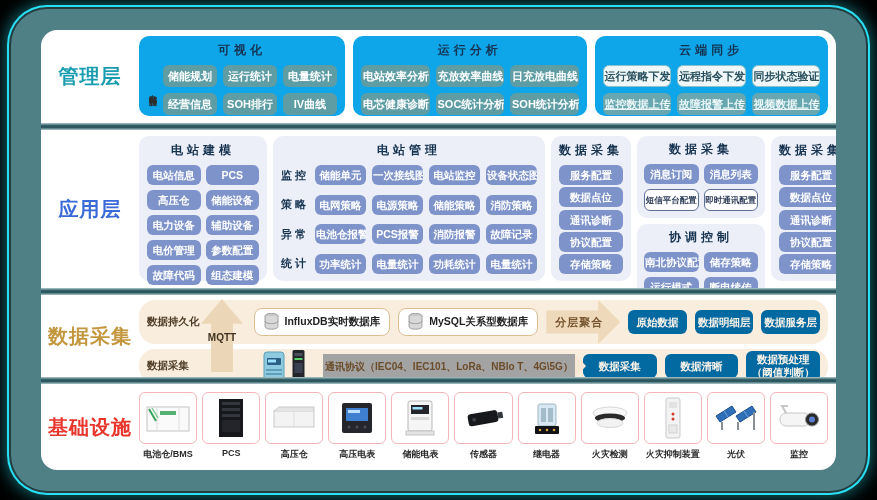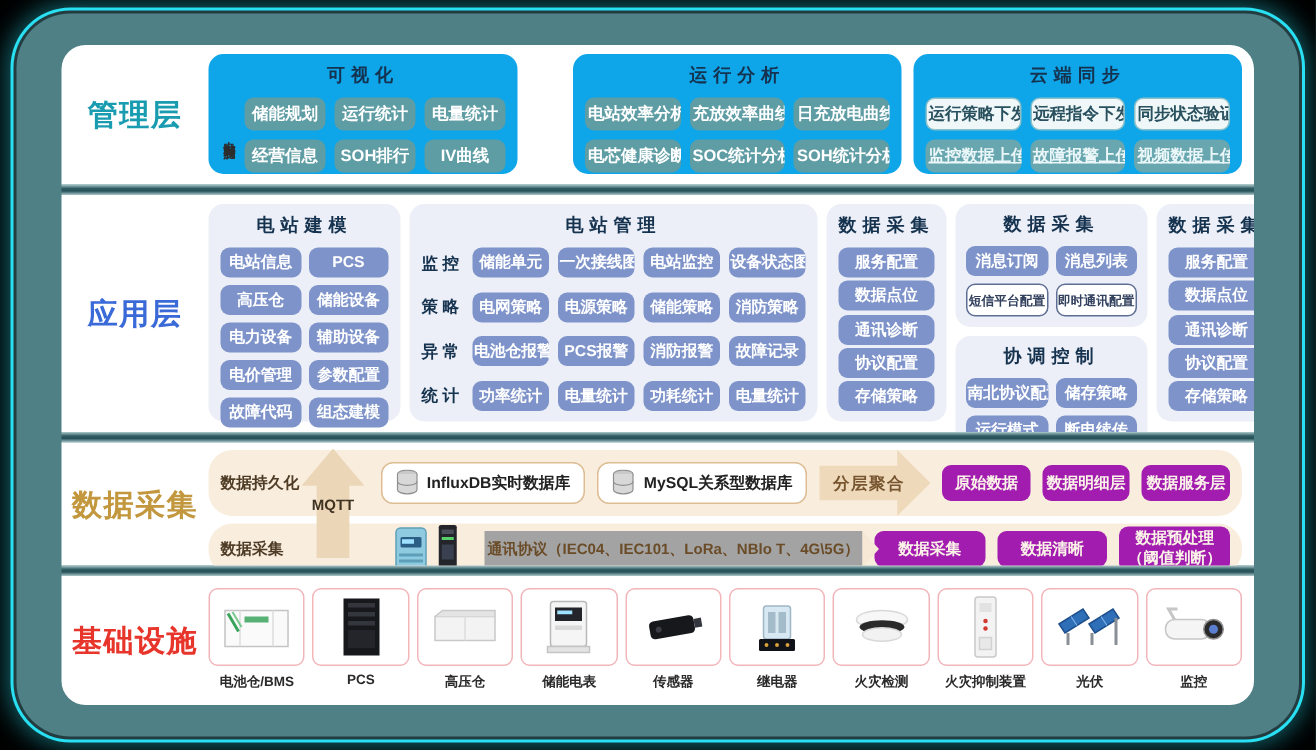--- a/index.html
+++ b/index.html
@@ -22,21 +22,21 @@
   .lbl-teal { color:#1a9cb0; }
   .lbl-blue { color:#3a6ad8; }
   .lbl-gold { color:#c2973d; }
   .lbl-red  { color:#e8352b; }
 
   
   .b1-content { flex:1; display:flex; gap:8px; padding:6px 8px 7px 0; }
   .grp { background:#0ea5e9; border-radius:10px; padding:6px 8px 7px; display:flex; flex-direction:column; }
   .grp-title { text-align:center; font-size:12px; font-weight:bold; color:#15324f; letter-spacing:4px; margin-bottom:6px; white-space:nowrap; }
   .g-viz { flex:0 0 206px; }
-  .g-ana { flex:1;margin-left:29px; }
+  .g-ana { flex:1; }
   .g-cloud { flex:1; }
   .viz-body { flex:1; display:flex; align-items:center; gap:6px; }
   .vlabel { writing-mode:vertical-rl; text-orientation:upright; font-size:8px; font-weight:bold; color:#2d2d2d; letter-spacing:1px; line-height:10px; }
   .grid3 { flex:1; display:grid; grid-template-columns:repeat(3,1fr); gap:6px; align-content:center; }
   .btn { border-radius:6px; font-size:11px; font-weight:600; text-align:center; padding:4px 2px; line-height:14px; white-space:nowrap; overflow:hidden; cursor:pointer; }
   .btn-teal { background:#5f9da5; color:#ffffff; }
   .btn-outline-teal { background:#eff7f8; border:1px solid #8cc1c9; color:#29505e; padding:3px 1px; }
   .btn-teal-soft { background:#68a7b0; color:#eaf6f7;text-decoration:underline; }
 
   
@@ -62,21 +62,21 @@
   .b3-content { position:relative; flex:1; display:flex; flex-direction:column; gap:5px; padding:5px 8px 6px 0; }
   .d-row { flex:1; background:#f9eddd; border-radius:16px; display:flex; align-items:center; gap:8px; padding:0 8px 0 8px; }
   .d-row-label { flex:0 0 52px; font-size:10.5px; font-weight:bold; color:#4e3c26; white-space:nowrap; }
   .arrow-slot { flex:0 0 38px; }
   .mqtt-arrow { position:absolute; left:62px; top:4px; bottom:5px; width:42px;
     background:#ecd6b8; clip-path:polygon(50% 0,100% 34%,76% 34%,76% 100%,24% 100%,24% 34%,0 34%); }
   .mqtt-text { position:absolute; left:50px; top:45%; width:66px; text-align:center; font-size:10px; font-weight:bold; color:#3e3221; }
   .db-box { display:flex; align-items:center; gap:6px; background:#ffffff; border:1.5px solid #ddbd94; border-radius:8px; padding:4px 9px; font-size:10.5px; font-weight:bold; color:#222222; white-space:nowrap; }
   .flow-arrow { flex:0 0 74px; height:44px; background:#eed9bb; clip-path:polygon(0 24%,70% 24%,70% 0,100% 50%,70% 100%,70% 76%,0 76%);
     display:flex; align-items:center; font-size:11px; font-weight:bold; color:#76552f; padding-left:9px; letter-spacing:1px; }
-  .btn-brown { flex:1; background:#a21caf; color:#fbf3e8; font-size:10.5px; padding:5px 2px; }
+  .btn-brown { flex:1; background:#0369a1; color:#fbf3e8; font-size:10.5px; padding:5px 2px; }
   .btn-brown.two-line { padding:2px 2px; line-height:13px; }
   .devices { flex:0 0 62px; display:flex; align-items:center; gap:5px; justify-content:center; }
   .proto-box { position:relative; flex:0 0 252px; background:#a3a3a3; color:#6b4c28; font-size:10px; font-weight:bold; text-align:center; height:25px; line-height:25px; white-space:nowrap; }
   .proto-box::after { content:""; position:absolute; right:-11px; top:50%; transform:translateY(-50%);
     border-top:12px solid transparent; border-bottom:12px solid transparent; border-left:11px solid #f6e8d5; }
 
   
   .b4-content { flex:1; display:flex; gap:5px; padding:8px 8px 4px 0; }
   .infra-item { flex:1; display:flex; flex-direction:column; align-items:center; min-width:0; }
   .infra-box { width:100%; height:52px; background:#ffffff; border:1px solid #f2b6ba; border-radius:6px; display:flex; align-items:center; justify-content:center; }
@@ -338,20 +338,33 @@
             <div class="infra-box">
               <svg width="46" height="30" viewBox="0 0 46 30">
                 <rect x="3" y="8" width="40" height="16" fill="#f3f3f3" stroke="#c9c9c9"></rect>
                 <path d="M3 8 L8 4 L43 4 L43 8" fill="#e4e4e4" stroke="#c9c9c9"></path>
                 <line x1="23" y1="8" x2="23" y2="24" stroke="#dddddd"></line>
               </svg>
             </div>
             <div class="infra-label">高压仓</div>
           </div>
 
+          <div class="infra-item">
+            <div class="infra-box">
+              <svg width="38" height="38" viewBox="0 0 38 38">
+                <rect x="4" y="4" width="30" height="30" rx="2" fill="#24262b"></rect>
+                <rect x="8" y="9" width="22" height="13" fill="#3f7fd0"></rect>
+                <rect x="10" y="11" width="12" height="3" fill="#bfe0ff"></rect>
+                <circle cx="11" cy="28" r="1.5" fill="#4a4f5a"></circle>
+                <circle cx="19" cy="28" r="1.5" fill="#4a4f5a"></circle>
+                <circle cx="27" cy="28" r="1.5" fill="#4a4f5a"></circle>
+              </svg>
+            </div>
+            <div class="infra-label">高压电表</div>
+          </div>
 
           <div class="infra-item">
             <div class="infra-box">
               <svg width="36" height="40" viewBox="0 0 36 40">
                 <rect x="6" y="3" width="24" height="30" rx="2" fill="#f5f5f5" stroke="#b9b9b9"></rect>
                 <rect x="9" y="7" width="18" height="9" fill="#23252b"></rect>
                 <rect x="10.5" y="9" width="10" height="2.5" fill="#9fe2ff"></rect>
                 <rect x="9" y="19" width="18" height="3" fill="#dadada"></rect>
                 <rect x="4" y="33" width="28" height="4" fill="#e3e3e3" stroke="#c4c4c4"></rect>
               </svg>

